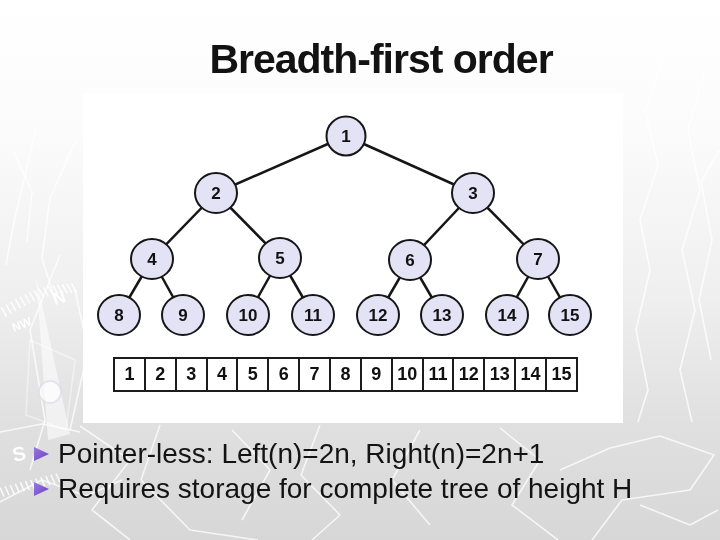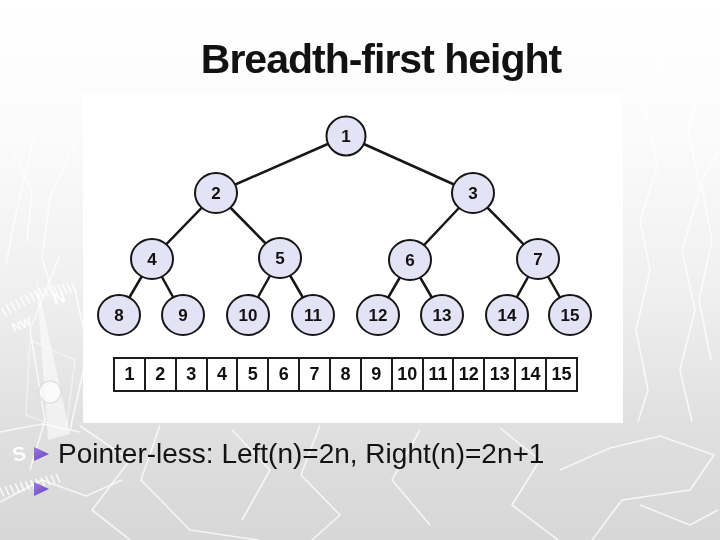--- a/index.html
+++ b/index.html
@@ -98,21 +98,21 @@
         <line x1="50.90909090909091" y1="474.77272727272725" x2="54.90909090909091" y2="483.77272727272725"></line>
         <line x1="56" y1="473.5" x2="60" y2="482.5"></line>
       </g>
     <g fill="rgba(255,255,255,0.95)" font-family="Liberation Sans, sans-serif" font-weight="bold">
       <text id="lbl-n" x="55" y="305" font-size="17" transform="rotate(-18 55 305)">N</text>
       <text id="lbl-nw" x="14" y="332" font-size="12" transform="rotate(-22 14 332)">NW</text>
       <text id="lbl-s" x="14" y="462" font-size="20" transform="rotate(-12 14 462)">S</text>
     </g>
   </svg>
 
-  <h1 class="slide-title">Breadth-first height</h1>
+  <h1 class="slide-title">Breadth-first order</h1>
 
   <div class="diagram-box">
     <svg id="tree-svg" class="tree-svg" viewBox="0 0 540 260" xmlns="http://www.w3.org/2000/svg">
         <line x1="263" y1="43" x2="133" y2="100" stroke="#161616" stroke-width="2.5"></line>
         <line x1="263" y1="43" x2="390" y2="100" stroke="#161616" stroke-width="2.5"></line>
         <line x1="133" y1="100" x2="69" y2="166" stroke="#161616" stroke-width="2.5"></line>
         <line x1="133" y1="100" x2="197" y2="165" stroke="#161616" stroke-width="2.5"></line>
         <line x1="390" y1="100" x2="327" y2="167" stroke="#161616" stroke-width="2.5"></line>
         <line x1="390" y1="100" x2="455" y2="166" stroke="#161616" stroke-width="2.5"></line>
         <line x1="69" y1="166" x2="36" y2="222" stroke="#161616" stroke-width="2.5"></line>
@@ -219,16 +219,17 @@
       <div class="bullet-item">
         <svg class="bullet-arrow" viewBox="0 0 17 16">
           <defs>
             <linearGradient id="bg1" x1="0" y1="0" x2="1" y2="1">
               <stop offset="0" stop-color="#9a7ae0"></stop>
               <stop offset="1" stop-color="#6a3fc4"></stop>
             </linearGradient>
           </defs>
           <polygon points="1,1 16,8 1,15" fill="url(#bg1)"></polygon>
         </svg>
+        <span class="bullet-text">Requires storage for complete tree of height H</span>
       </div>
     </div>
 
 </div>
 
 </body></html>

